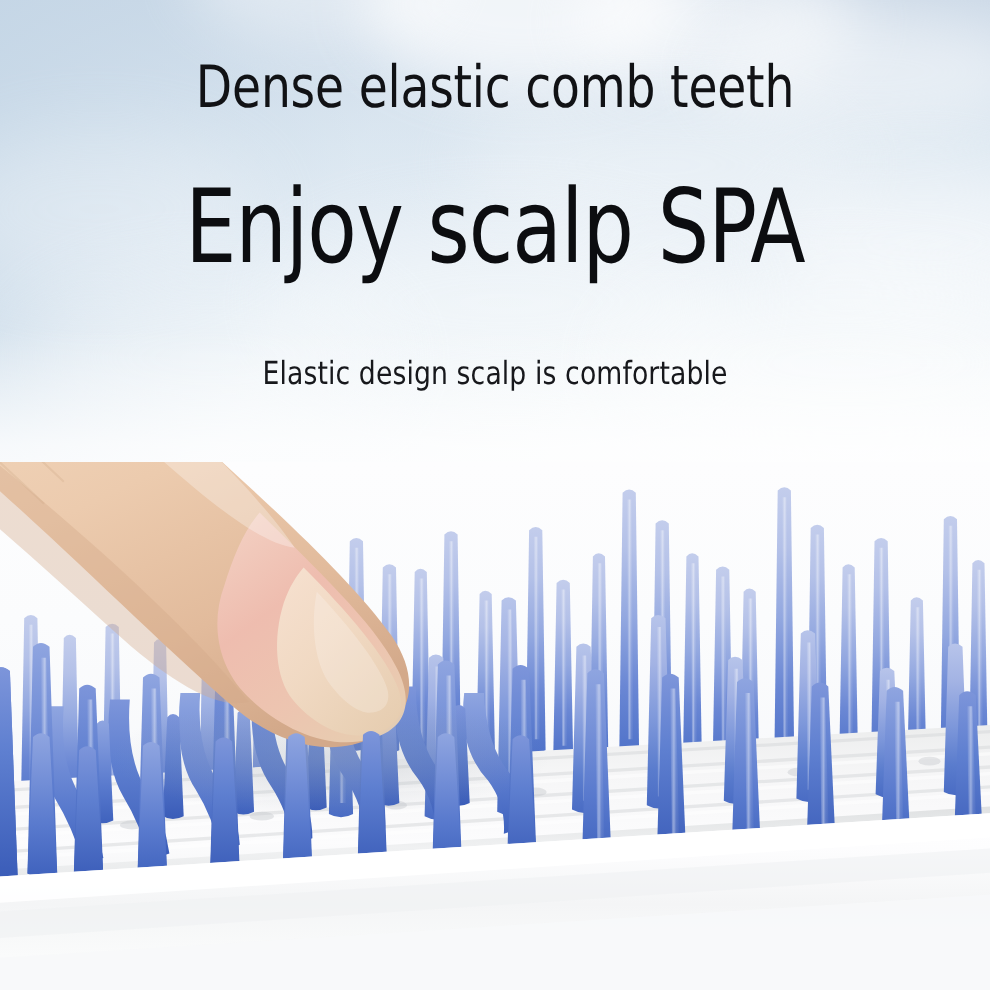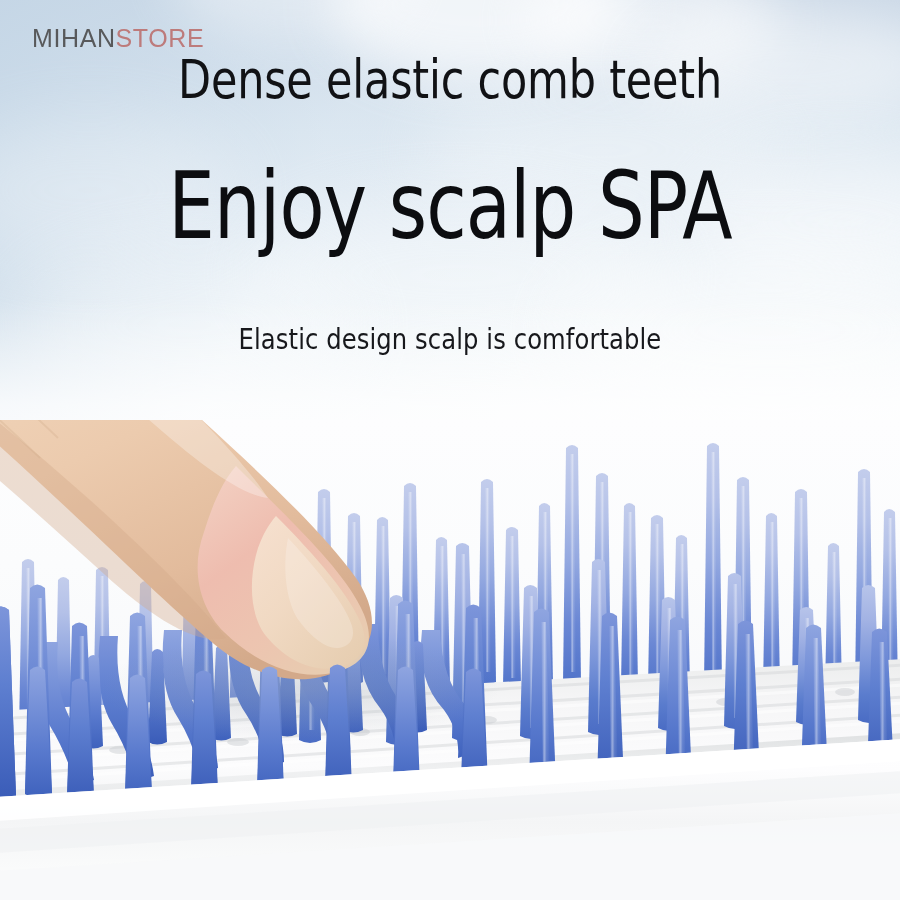--- a/index.html
+++ b/index.html
@@ -109,21 +109,20 @@
   <div class="cloud c3"></div>
   <div class="cloud c4"></div>
   <div class="cloud c5"></div>
   <div class="cloud c6"></div>
   <div class="cloud c7"></div>
   <div class="cloud c8"></div>
   <div class="cloud c9"></div>
   <div class="cloud c10"></div>
   <div class="haze"></div>
 
-  <div class="logo"><span class="mihan">MIHAN</span><span class="store">STORE</span></div>
 
   <div class="headline1">Dense elastic comb teeth</div>
   <div class="headline2">Enjoy scalp SPA</div>
   <div class="subtitle">Elastic design scalp is comfortable</div>
 
   <div class="photo">
     <svg class="photo-svg" width="900" height="480" viewBox="0 0 900 480">
       <defs>
 
         <linearGradient id="brBack" x1="0" y1="0" x2="0" y2="1">

